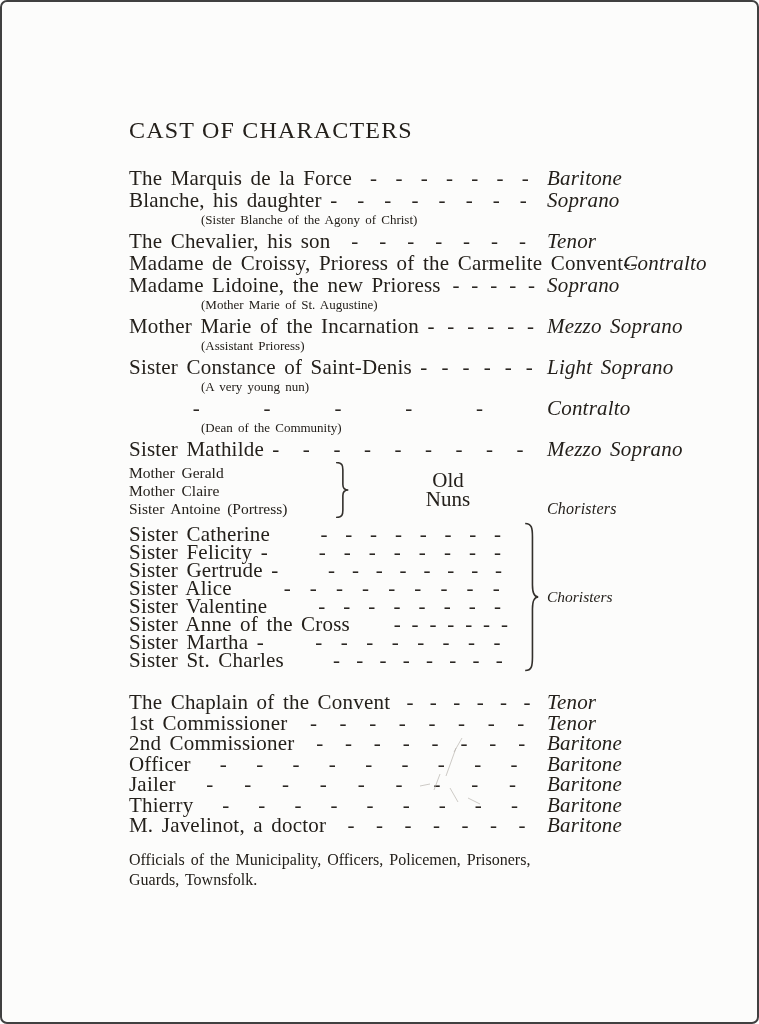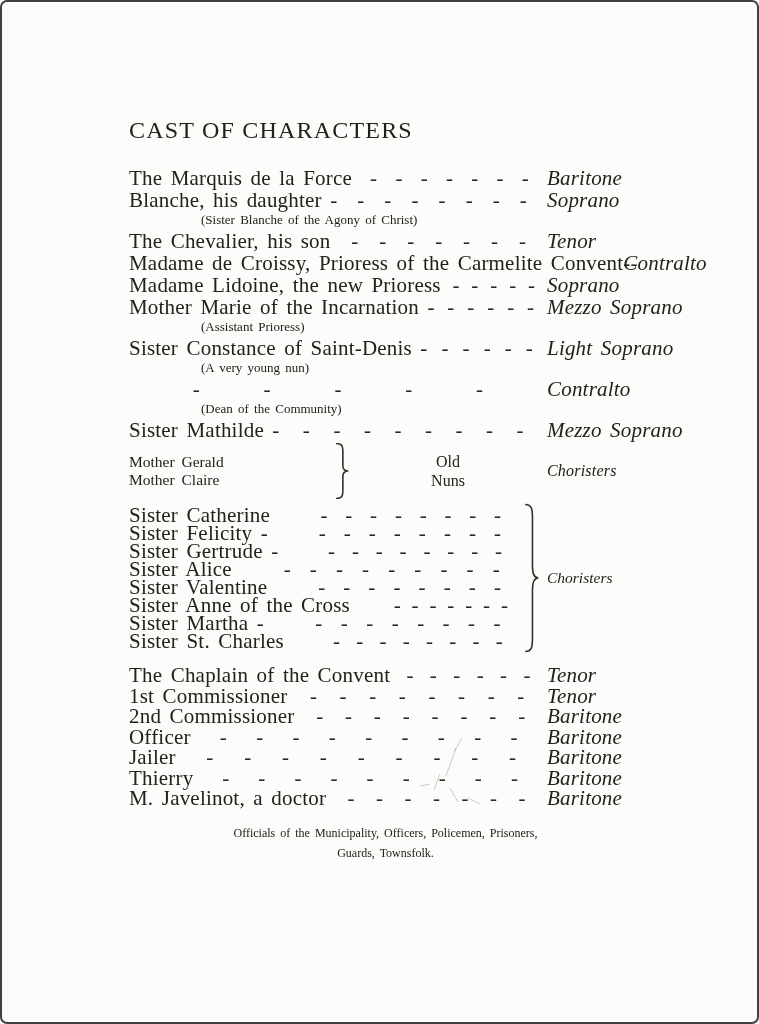--- a/index.html
+++ b/index.html
@@ -29,36 +29,36 @@
   .dash{color:#2a2622;}
   .voice{
     flex-shrink:0;width:95px;font-style:italic;white-space:nowrap;
     letter-spacing:.2px;
   }
   .sub{
     font-size:13px;line-height:15px;word-spacing:2px;
     margin:0 0 4px 72px;
   }
   .group{display:flex;align-items:center;}
-  #group-old-nuns{margin:2px 0 4px 0;}
+  #group-old-nuns{margin:2px 0 4px 0;align-items:flex-end;}
   .g1-names{width:205px;flex-shrink:0;}
   .g1-names .gname{line-height:18px;font-size:15.5px;word-spacing:3px;white-space:nowrap;}
   .brace{flex-shrink:0;display:block;}
   .brace path{stroke:#33302c;fill:none;stroke-width:1.6;}
   .brace-small{width:15px;height:56px;}
   .brace-big{width:16px;height:150px;margin-left:4px;}
-  .old-nuns{flex:1;text-align:center;font-size:16px;line-height:19px;align-self:center;}
+  .old-nuns{flex:1;text-align:center;font-size:21px;line-height:19px;align-self:center;}
   .g2-rows{width:390px;flex-shrink:0;}
   .g2-rows .entry{line-height:18px;margin-bottom:0;gap:33px;}
   .g2-voice{margin-left:8px;font-style:italic;font-size:15.5px;white-space:nowrap;}
-  #section-bottom{margin-top:12px;}
+  #section-bottom{margin-top:20px;}
   #section-bottom .entry{line-height:20.5px;margin-bottom:0;}
   .footer{
-    margin-top:14px;text-align:center;
-    font-size:12px;line-height:20px;word-spacing:2px;
+    margin-top:14px;
+    font-size:16px;line-height:20px;word-spacing:2px;
   }
   .scratch{position:absolute;left:408px;top:726px;pointer-events:none;}
   .scratch path{stroke:#b3afa9;stroke-width:1;fill:none;opacity:.65;}
 </style>
 </head>
 <body>
 
 <div class="page">
   <div class="content">
 
@@ -117,20 +117,21 @@
           <span class="name">Madame Lidoine, the new Prioress</span>
           <span class="leaders">
             <span class="dash">-</span>
             <span class="dash">-</span>
             <span class="dash">-</span>
             <span class="dash">-</span>
             <span class="dash">-</span>
           </span>
           <span class="voice">Soprano</span>
         </div>
+        <div class="sub">(Mother Marie of St. Augustine)</div>
         <div class="entry">
           <span class="name">Mother Marie of the Incarnation -</span>
           <span class="leaders">
             <span class="dash">-</span>
             <span class="dash">-</span>
             <span class="dash">-</span>
             <span class="dash">-</span>
             <span class="dash">-</span>
           </span>
           <span class="voice">Mezzo Soprano</span>
@@ -172,20 +173,21 @@
             <span class="dash">-</span>
           </span>
           <span class="voice">Mezzo Soprano</span>
         </div>
       </div>
 
     <div class="group" id="group-old-nuns">
       <div class="g1-names">
         <div class="gname">Mother Gerald</div>
         <div class="gname">Mother Claire</div>
+        <div class="gname">Sister Antoine (Portress)</div>
       </div>
       <svg class="brace brace-small" viewBox="0 0 22 100" preserveAspectRatio="none" aria-hidden="true">
         <path vector-effect="non-scaling-stroke" d="M3,1 C12,1 13,6 13,14 L13,40 C13,47 15,50 21,50 C15,50 13,53 13,60 L13,86 C13,94 12,99 3,99"></path>
       </svg>
       <div class="old-nuns">
         <div>Old</div>
         <div>Nuns</div>
       </div>
       <span class="voice">Choristers</span>
     </div>

